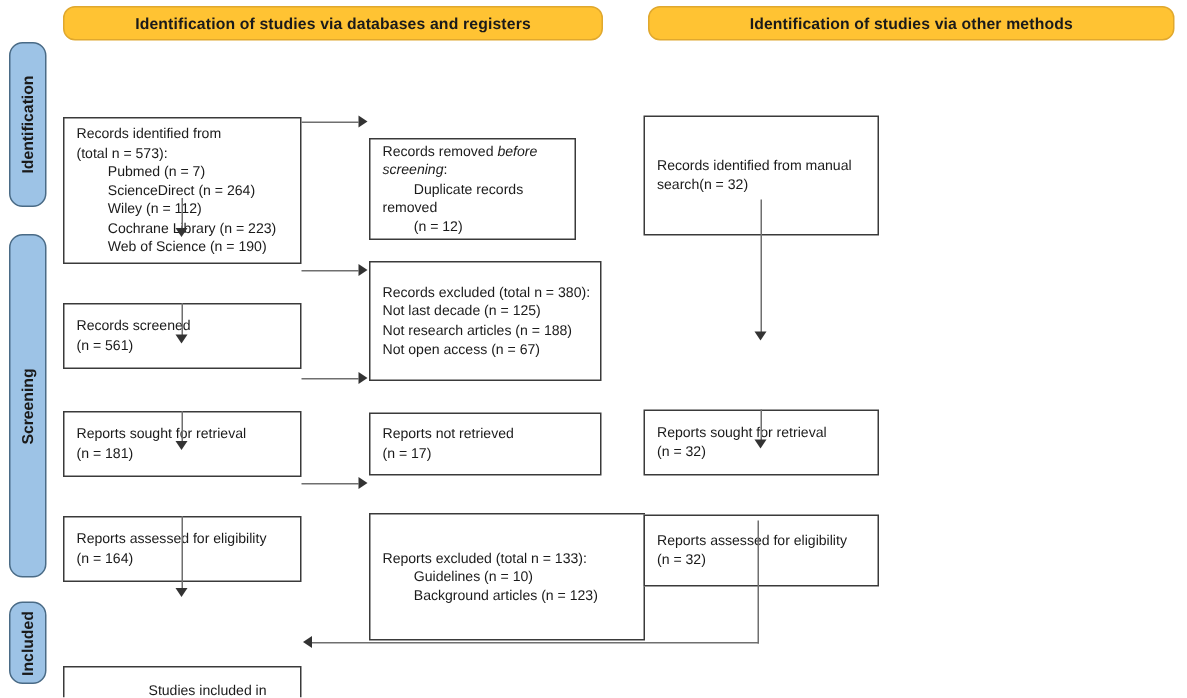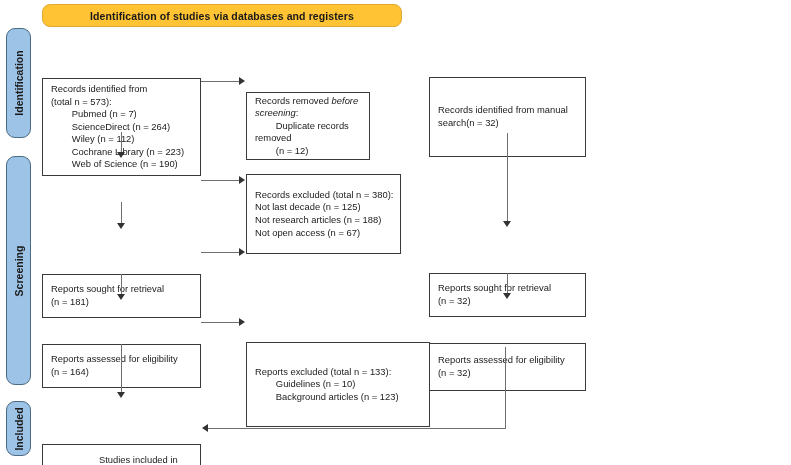--- a/index.html
+++ b/index.html
@@ -106,20 +106,23 @@
 </style>
 </head>
 <body>
 
 <div id="canvas">
 
   <div class="banner" style="left:42px; top:4px; width:360px; height:23px;">
     <span>Identification of studies via databases and registers</span>
   </div>
 
+  <div class="banner" style="left:432px; top:4px; width:351px; height:23px;">
+    <span>Identification of studies via other methods</span>
+  </div>
 
   <div class="stage" style="left:6px; top:28px; width:25px; height:110px;">
     <span>Identification</span>
   </div>
 
   <div class="stage" style="left:6px; top:156px; width:25px; height:229px;">
     <span>Screening</span>
   </div>
 
   <div class="stage" style="left:6px; top:401px; width:25px; height:55px;">
@@ -129,52 +132,60 @@
   <div class="box" style="left:42px; top:34px; width:159px; height:98px;">
     <div class="txt">Records identified from
 (total n = 573):
         Pubmed (n = 7)
         ScienceDirect (n = 264)
         Wiley (n = 112)
         Cochrane Library (n = 223)
         Web of Science (n = 190)</div>
   </div>
 
-  <div class="box" style="left:246px; top:48px; width:124px; height:68px;">
+  <div class="box" style="left:246px; top:48px; width:138px; height:68px;">
     <div class="txt"><span>Records removed </span><i>before
 screening</i><span>:
         Duplicate records removed
         (n = 12)</span></div>
   </div>
 
   <div class="ln h" style="left:201px; top:81px; width:38px;"></div>
   <div class="arrow right" style="left:239px; top:77px;"></div>
 
   <div class="ln v" style="left:121px; top:132px; height:22px;"></div>
   <div class="arrow down" style="left:117px; top:152px;"></div>
 
+  <div class="box" style="left:42px; top:158px; width:159px; height:44px;">
+    <div class="txt">Records screened
+(n = 561)</div>
+  </div>
 
   <div class="box" style="left:246px; top:130px; width:155px; height:80px;">
     <div class="txt">Records excluded (total n = 380):
 Not last decade (n = 125)
 Not research articles (n = 188)
 Not open access (n = 67)</div>
   </div>
 
   <div class="ln h" style="left:201px; top:180px; width:38px;"></div>
   <div class="arrow right" style="left:239px; top:176px;"></div>
 
   <div class="ln v" style="left:121px; top:202px; height:23px;"></div>
   <div class="arrow down" style="left:117px; top:223px;"></div>
 
   <div class="box" style="left:42px; top:230px; width:159px; height:44px;">
     <div class="txt">Reports sought for retrieval
 (n = 181)</div>
   </div>
 
+  <div class="box" style="left:246px; top:231px; width:155px; height:42px;">
+    <div class="txt">Reports not retrieved
+(n = 17)</div>
+  </div>
 
   <div class="ln h" style="left:201px; top:252px; width:38px;"></div>
   <div class="arrow right" style="left:239px; top:248px;"></div>
 
   <div class="ln v" style="left:121px; top:274px; height:22px;"></div>
   <div class="arrow down" style="left:117px; top:294px;"></div>
 
   <div class="box" style="left:42px; top:300px; width:159px; height:44px;">
     <div class="txt">Reports assessed for eligibility
 (n = 164)</div>

